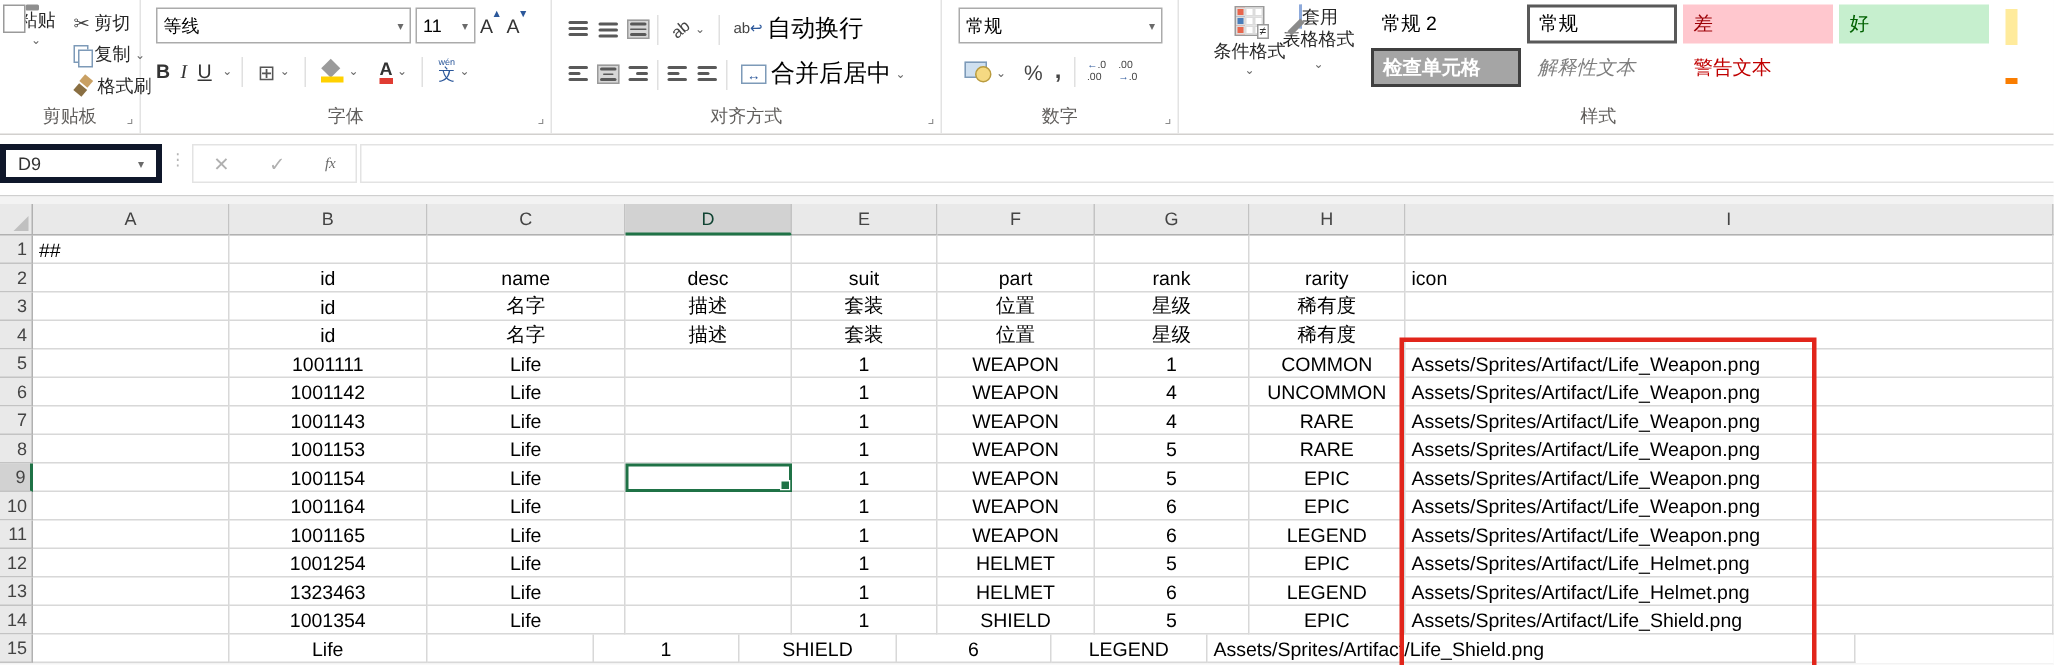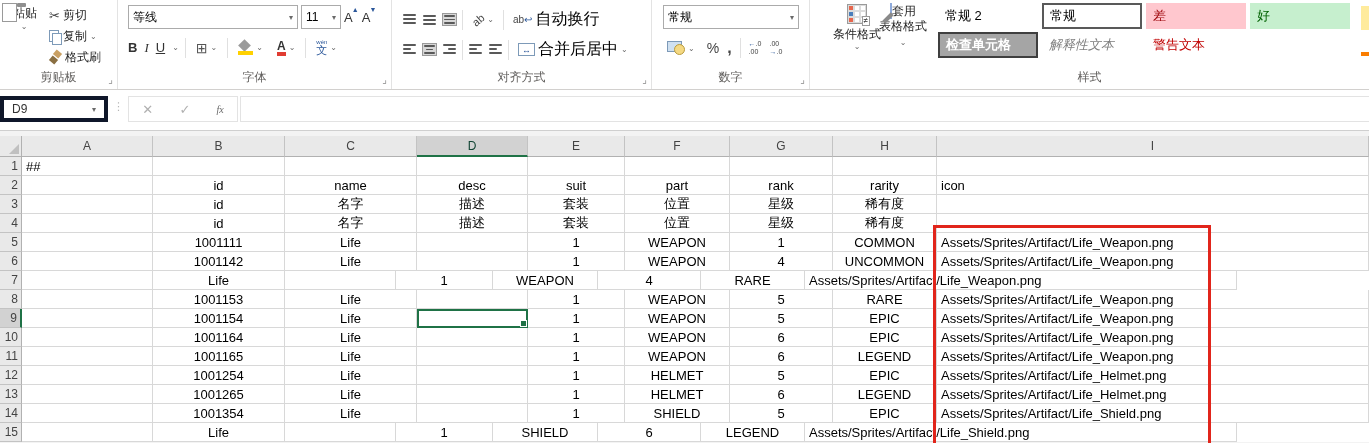--- a/index.html
+++ b/index.html
@@ -12,21 +12,21 @@
   .grp{position:relative;height:100%;border-right:1px solid #e3e3e3;flex:0 0 auto;}
   .grp-label{position:absolute;bottom:3px;left:0;width:100%;text-align:center;
     font-size:12px;color:#605e5c;}
   .launcher{position:absolute;right:4px;bottom:4px;font-size:10px;color:#8a8a8a;line-height:1;}
   .rbtn{display:inline-flex;align-items:center;gap:3px;font-size:12px;color:#262626;
     padding:1px 3px;border-radius:2px;white-space:nowrap;}
   .drop{font-size:8px;color:#6a6a6a;}
   .on{background:#d7d7d7;border:1px solid #9a9a9a;}
 
   
-  .g-clip{width:118px;}
+  .g-clip{width:94px;}
   .paste-btn{position:absolute;left:5px;top:5px;width:38px;height:72px;text-align:center;font-size:12px;color:#262626;}
   .clipb{margin:2px auto 3px;width:22px;height:26px;background:#eccb93;border:1px solid #b08d4f;border-radius:2px;position:relative;}
   .clipb:before{content:"";position:absolute;top:-3px;left:5px;width:9px;height:4px;background:#8f8f8f;border-radius:1px;}
   .clipb:after{content:"";position:absolute;right:-5px;bottom:-2px;width:13px;height:17px;background:#fff;border:1px solid #9a9a9a;}
   .clip-col{position:absolute;left:46px;top:6px;display:flex;flex-direction:column;gap:2px;}
   .ic-cut{font-size:13px;color:#444;}
   .ic-copy{position:relative;width:11px;height:13px;display:inline-block;}
   .ic-copy:before,.ic-copy:after{content:"";position:absolute;width:8px;height:10px;background:#fff;border:1px solid #7d9ab8;}
   .ic-copy:before{left:0;top:0;} .ic-copy:after{left:3px;top:3px;}
   .ic-brush{position:relative;width:13px;height:13px;display:inline-block;}
@@ -431,20 +431,21 @@
         <div class="cell" style="width: 111px;"></div>
         <div class="cell" style="width: 97px;">1</div>
         <div class="cell" style="width: 105px;">WEAPON</div>
         <div class="cell" style="width: 103px;">4</div>
         <div class="cell" style="width: 104px;">UNCOMMON</div>
         <div class="cell left" style="width: 432px;">Assets/Sprites/Artifact/Life_Weapon.png</div>
       </div>
       <div class="grow">
         <div class="rhdr">7</div>
         <div class="cell" style="width: 131px;"></div>
+        <div class="cell" style="width: 132px;">1001143</div>
         <div class="cell" style="width: 132px;">Life</div>
         <div class="cell" style="width: 111px;"></div>
         <div class="cell" style="width: 97px;">1</div>
         <div class="cell" style="width: 105px;">WEAPON</div>
         <div class="cell" style="width: 103px;">4</div>
         <div class="cell" style="width: 104px;">RARE</div>
         <div class="cell left" style="width: 432px;">Assets/Sprites/Artifact/Life_Weapon.png</div>
       </div>
       <div class="grow">
         <div class="rhdr">8</div>
@@ -502,21 +503,21 @@
         <div class="cell" style="width: 111px;"></div>
         <div class="cell" style="width: 97px;">1</div>
         <div class="cell" style="width: 105px;">HELMET</div>
         <div class="cell" style="width: 103px;">5</div>
         <div class="cell" style="width: 104px;">EPIC</div>
         <div class="cell left" style="width: 432px;">Assets/Sprites/Artifact/Life_Helmet.png</div>
       </div>
       <div class="grow">
         <div class="rhdr">13</div>
         <div class="cell" style="width: 131px;"></div>
-        <div class="cell" style="width: 132px;">1001265</div>
+        <div class="cell" style="width: 132px;">1323463</div>
         <div class="cell" style="width: 132px;">Life</div>
         <div class="cell" style="width: 111px;"></div>
         <div class="cell" style="width: 97px;">1</div>
         <div class="cell" style="width: 105px;">HELMET</div>
         <div class="cell" style="width: 103px;">6</div>
         <div class="cell" style="width: 104px;">LEGEND</div>
         <div class="cell left" style="width: 432px;">Assets/Sprites/Artifact/Life_Helmet.png</div>
       </div>
       <div class="grow">
         <div class="rhdr">14</div>

